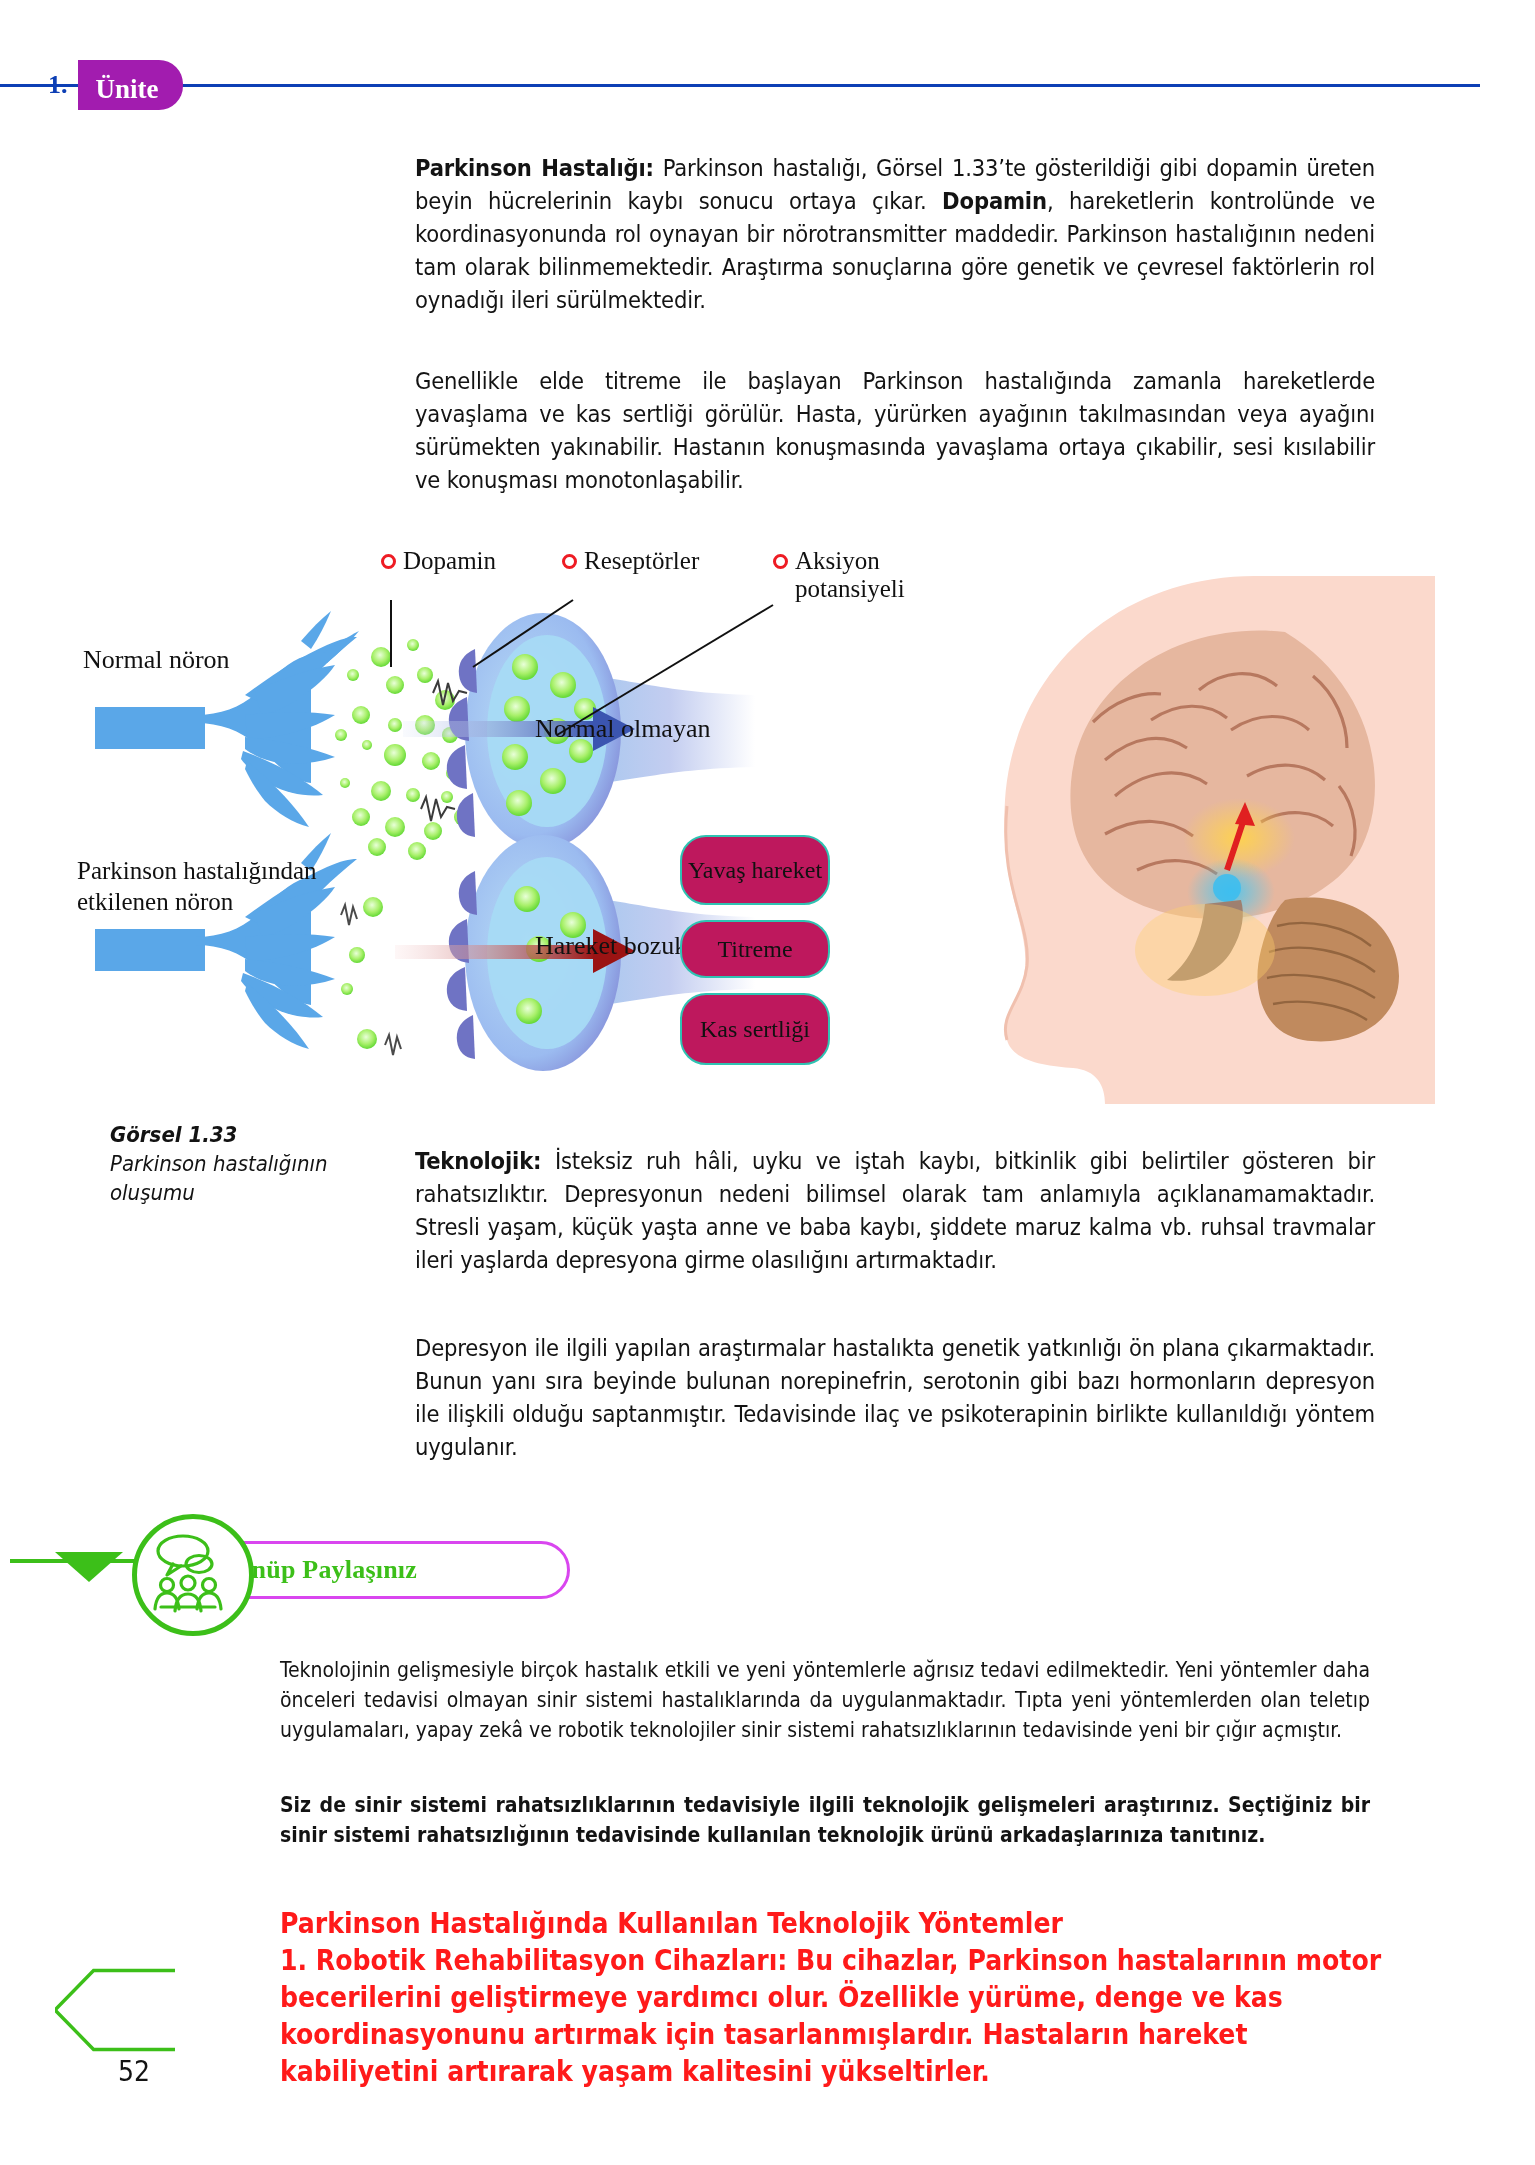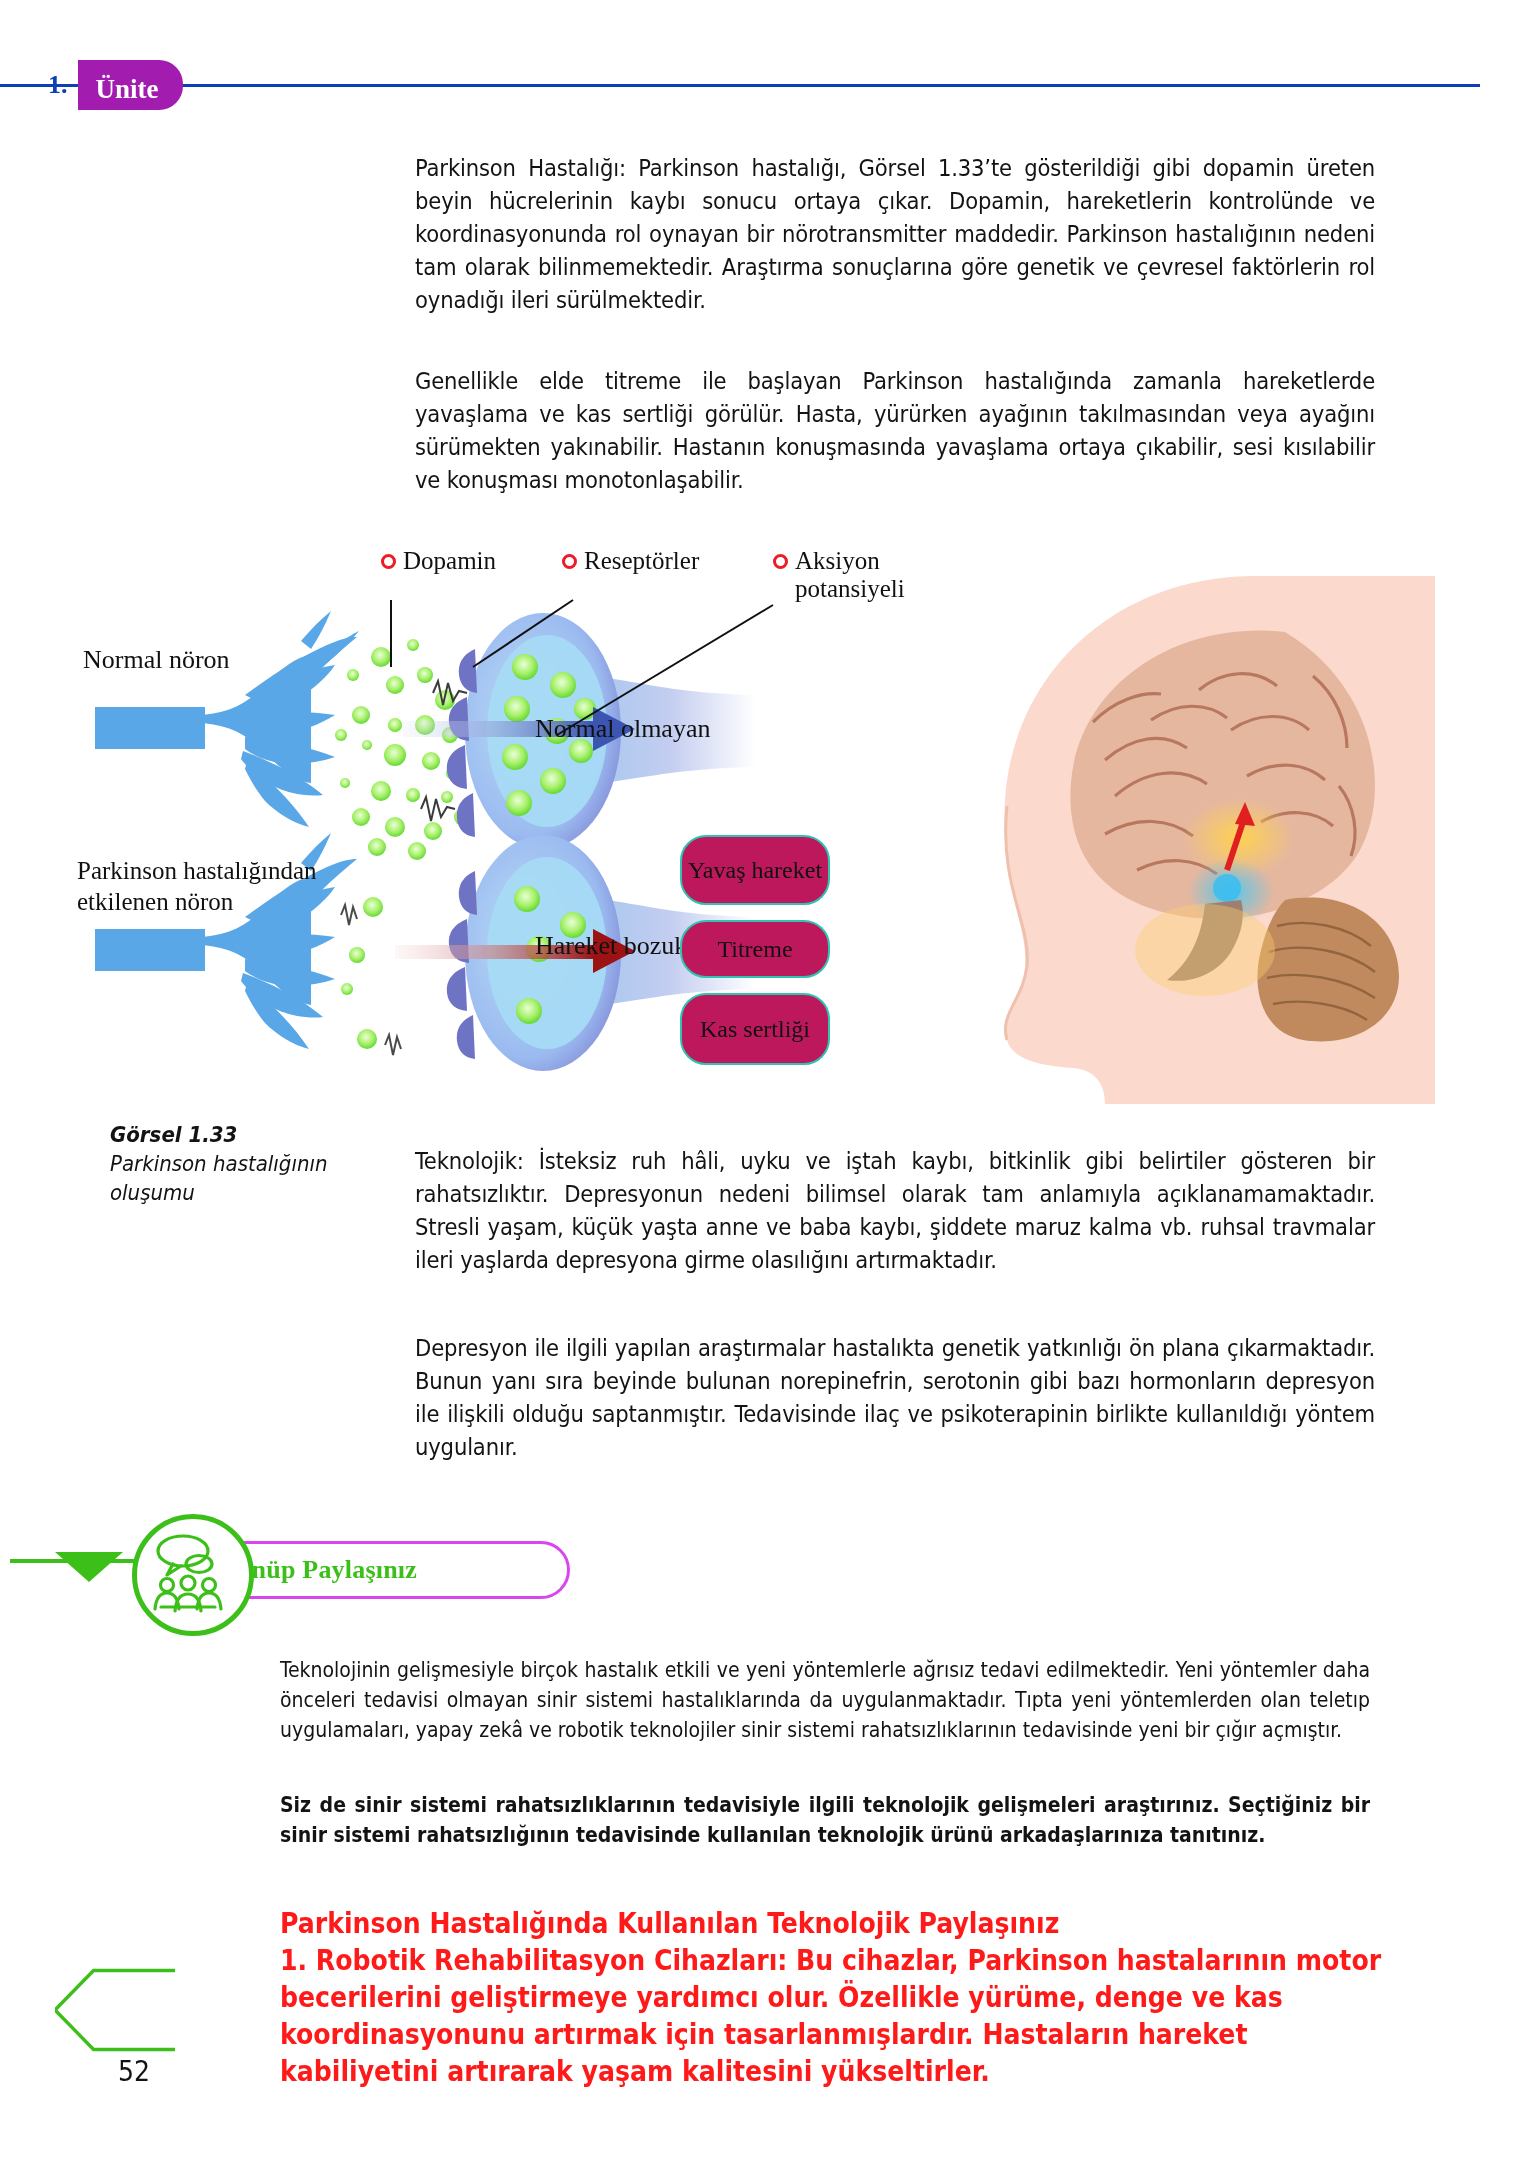--- a/index.html
+++ b/index.html
@@ -31,21 +31,21 @@
   }
 
   
   .para{
     position:absolute;
     font-family:"DejaVu Sans Condensed","Liberation Sans", sans-serif;
     font-size:23.5px;line-height:33px;color:#131313;
     text-align:justify;
     letter-spacing:-0.15px;
   }
-  .para b{font-weight:400;}
+  .para b{font-weight:700;}
   .p1{left:415px;top:152px;width:960px;}
   .p2{left:415px;top:365px;width:960px;}
   .p3{left:415px;top:1145px;width:960px;}
   .p4{left:415px;top:1332px;width:960px;}
 
   
   .figure{position:absolute;left:95px;top:545px;width:880px;height:550px;}
 
   .legend{position:absolute;left:280px;top:0px;width:600px;height:70px;}
   .legend-item{position:absolute;display:flex;align-items:flex-start;gap:7px;}
@@ -434,21 +434,21 @@
           <path d="M24 88 L 78 88"></path>
         </g>
       </svg>
     </div>
   </div>
 
   <div class="think-text tt2">Siz de sinir sistemi rahatsızlıklarının tedavisiyle ilgili teknolojik gelişmeleri araştırınız. Seçtiğiniz bir sinir sistemi rahatsızlığının tedavisinde kullanılan teknolojik ürünü arkadaşlarınıza tanıtınız.</div>
   <div class="think-text tt1">Teknolojinin gelişmesiyle birçok hastalık etkili ve yeni yöntemlerle ağrısız tedavi edilmektedir. Yeni yöntemler daha önceleri tedavisi olmayan sinir sistemi hastalıklarında da uygulanmaktadır. Tıpta yeni yöntemlerden olan teletıp uygulamaları, yapay zekâ ve robotik teknolojiler sinir sistemi rahatsızlıklarının tedavisinde yeni bir çığır açmıştır.</div>
 
   <div class="red-block">
-    <div>Parkinson Hastalığında Kullanılan Teknolojik Paylaşınız</div>
+    <div>Parkinson Hastalığında Kullanılan Teknolojik Yöntemler</div>
     <div>1. Robotik Rehabilitasyon Cihazları: Bu cihazlar, Parkinson hastalarının motor becerilerini geliştirmeye yardımcı olur. Özellikle yürüme, denge ve kas koordinasyonunu artırmak için tasarlanmışlardır. Hastaların hareket kabiliyetini artırarak yaşam kalitesini yükseltirler.</div>
   </div>
 
   <svg class="bottom-bracket" width="140" height="120" viewBox="0 0 140 120">
     <path d="M0 60 L 45 14 L 140 14" fill="none" stroke="#3cbf19" stroke-width="4"></path>
     <path d="M0 60 L 45 106 L 140 106" fill="none" stroke="#3cbf19" stroke-width="4"></path>
   </svg>
 
   <div class="page-num">52</div>
 </div>

